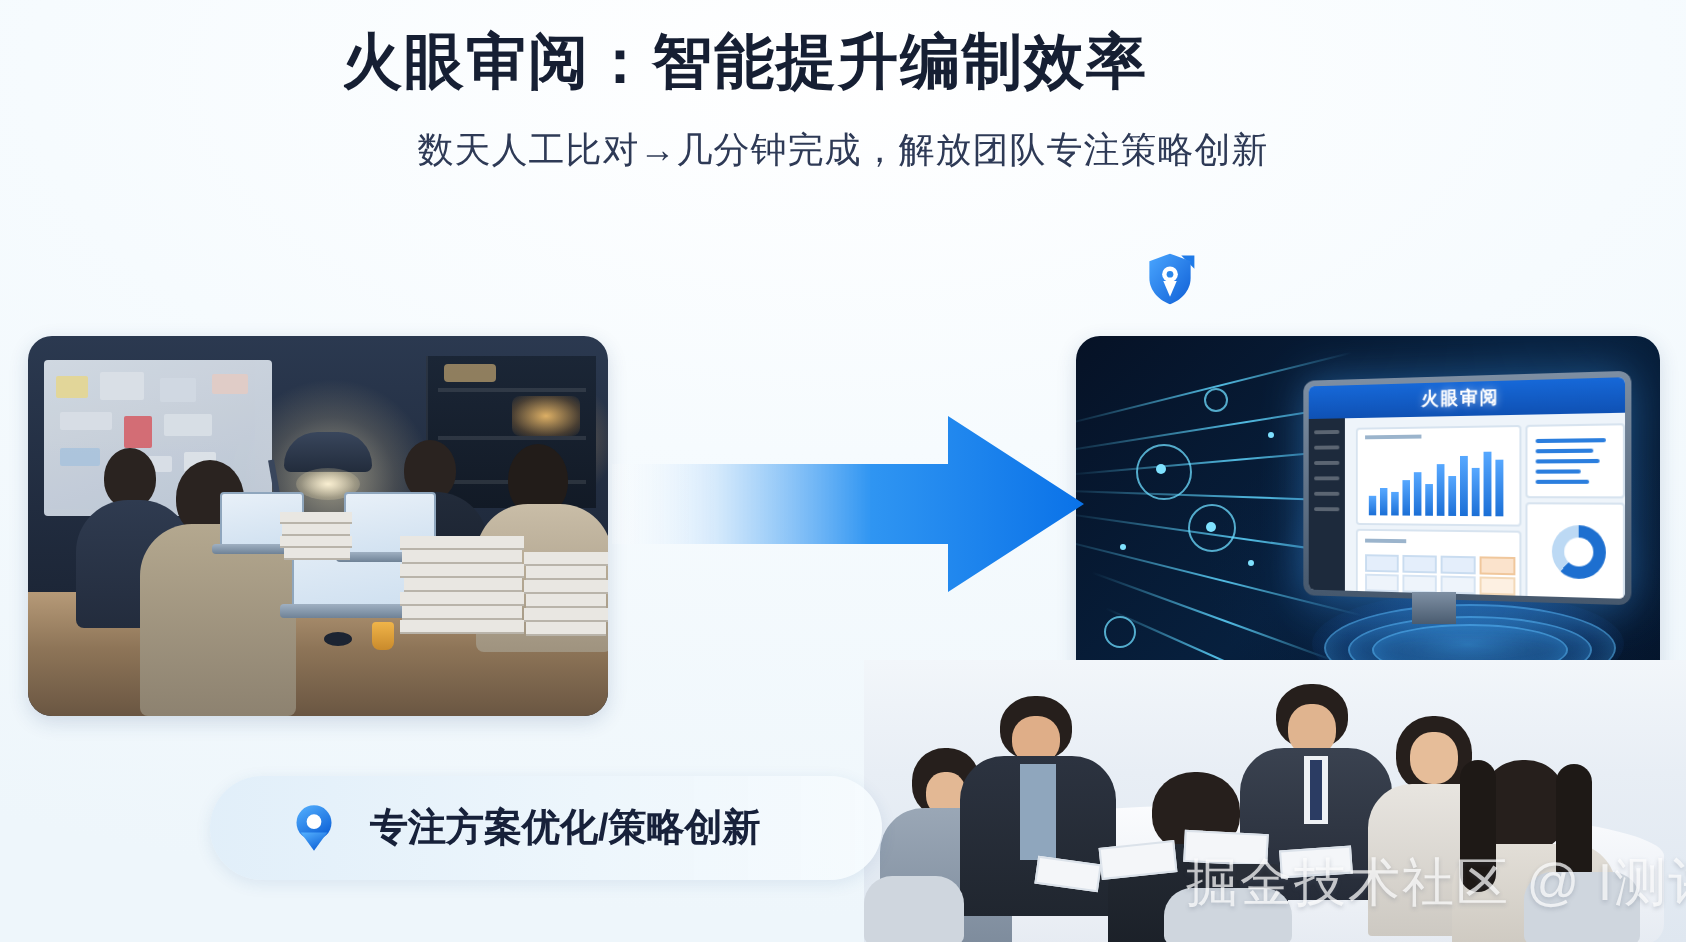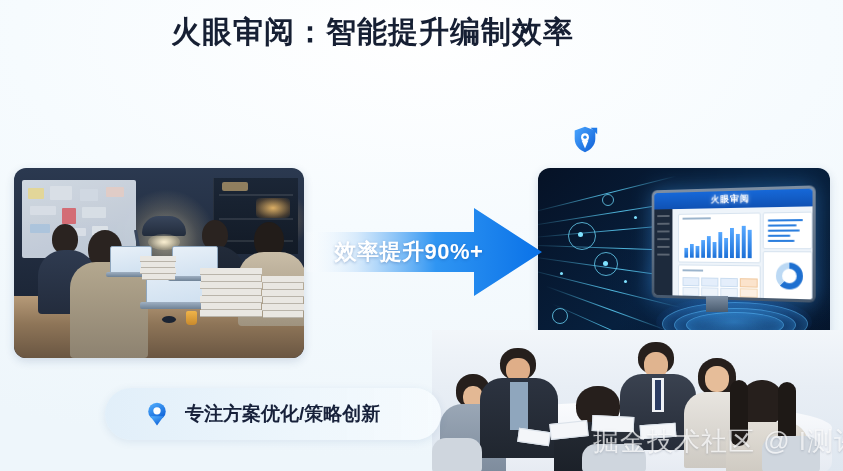--- a/index.html
+++ b/index.html
@@ -234,20 +234,21 @@
     text-shadow: 0 1px 2px rgba(80,90,110,0.25);
     pointer-events:none;
   }
 </style>
 </head>
 <body>
 
 <div id="slide">
 
   <div class="title">火眼审阅：智能提升编制效率</div>
+  <div class="subtitle">数天人工比对→几分钟完成，解放团队专注策略创新</div>
 
 
   <div class="caption right">
     <span>
       <svg class="caption-icon" viewBox="0 0 32 32" aria-hidden="true">
         <defs>
           <linearGradient id="shieldGrad" x1="0" y1="0" x2="1" y2="1">
             <stop offset="0%" stop-color="#4aa6ff"></stop>
             <stop offset="100%" stop-color="#0f5fd6"></stop>
           </linearGradient>
@@ -441,21 +442,20 @@
       <defs>
         <linearGradient id="arrowGrad" x1="0" y1="0" x2="1" y2="0">
           <stop offset="0%" stop-color="#ffffff" stop-opacity="0.15"></stop>
           <stop offset="22%" stop-color="#cfe6fb" stop-opacity="0.85"></stop>
           <stop offset="55%" stop-color="#2f95f2"></stop>
           <stop offset="100%" stop-color="#0a72e8"></stop>
         </linearGradient>
       </defs>
       <path d="M0 26 L168 26 L168 2 L236 46 L168 90 L168 66 L0 66 Z" fill="url(#arrowGrad)"></path>
     </svg>
-    <div class="arrow-text">效率提升90%+</div>
   </div>
 
   <div class="meeting">
     <div class="m-table"></div>
 
     <div class="m-person" style="left:14px; top:44px;">
       <div class="m-head" style="left:10px; top:0;  width:34px; height:34px;"></div>
       <div class="m-face" style="left:17px; top:12px; width:20px; height:22px;"></div>
       <div class="m-body" style="left:-6px; top:30px; width:66px; height:70px; background: linear-gradient(180deg,#9aa7b6 0%,#7d8b9c 100%);"></div>
     </div>

